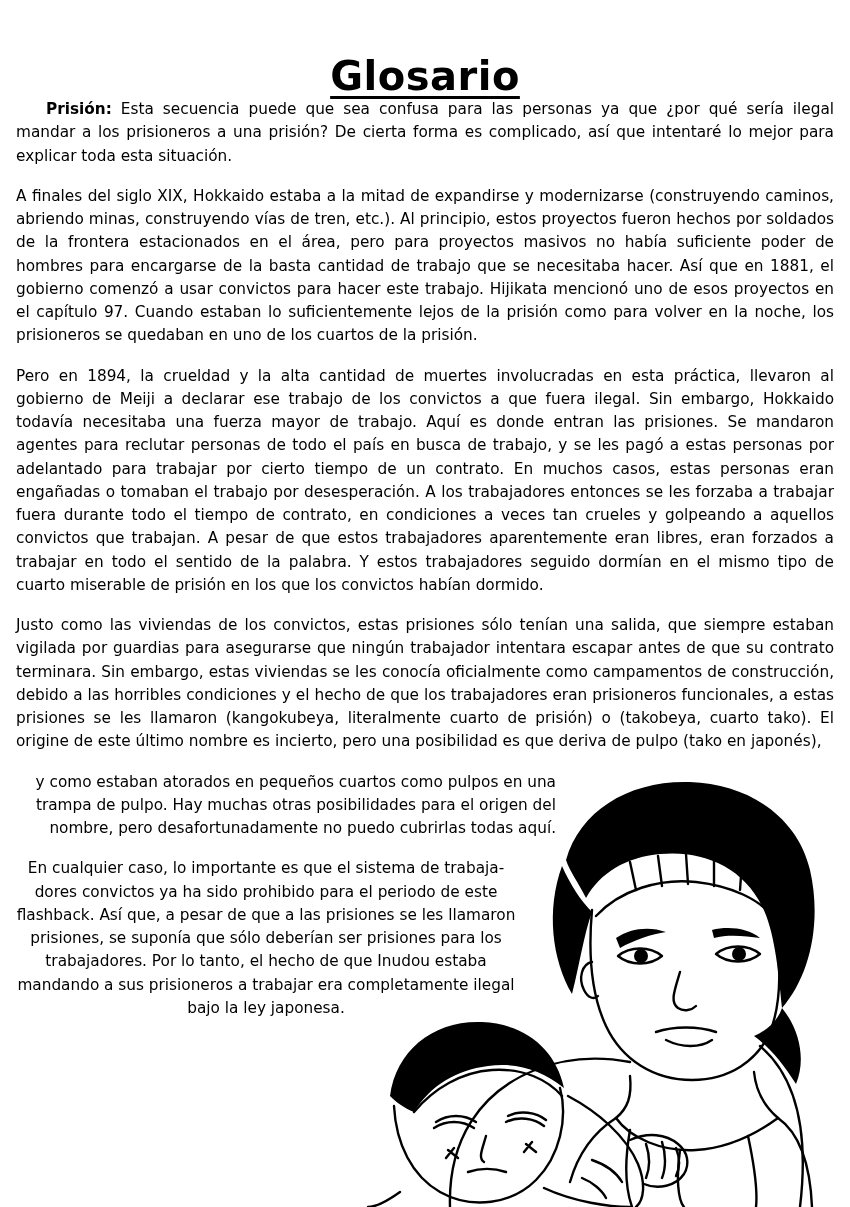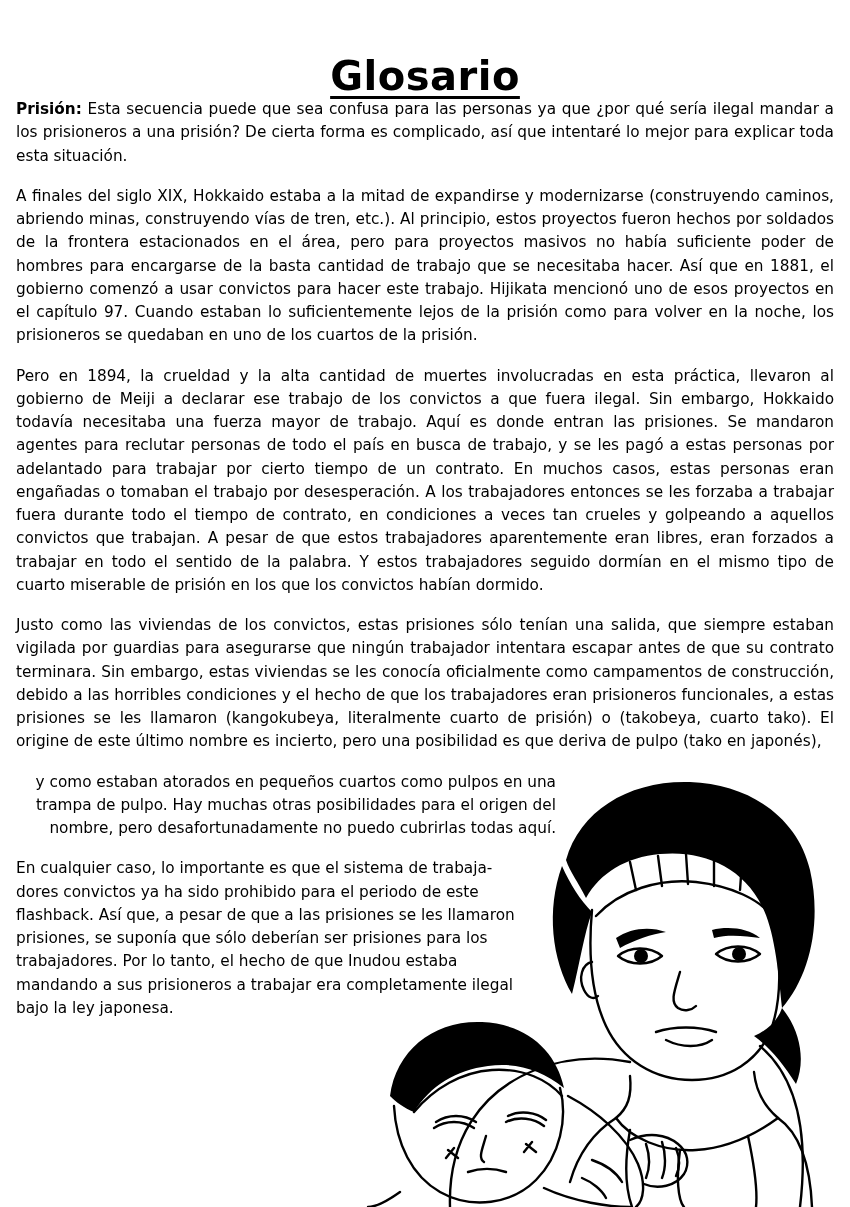--- a/index.html
+++ b/index.html
@@ -44,24 +44,25 @@
   }
   .content p {
     margin: 0 0 17px 0;
   }
   .content p.narrow1 {
     width: 540px;
     text-align: right;
   }
   .content p.narrow2 {
     width: 500px;
-    text-align: left;
+    text-align: center;
   }
   .lead-term {
     font-weight: bold;
+    margin-left: 30px;
   }
   .art {
     position: absolute;
     left: 330px;
     top: 740px;
     width: 520px;
     height: 467px;
     pointer-events: none;
   }
 </style>

